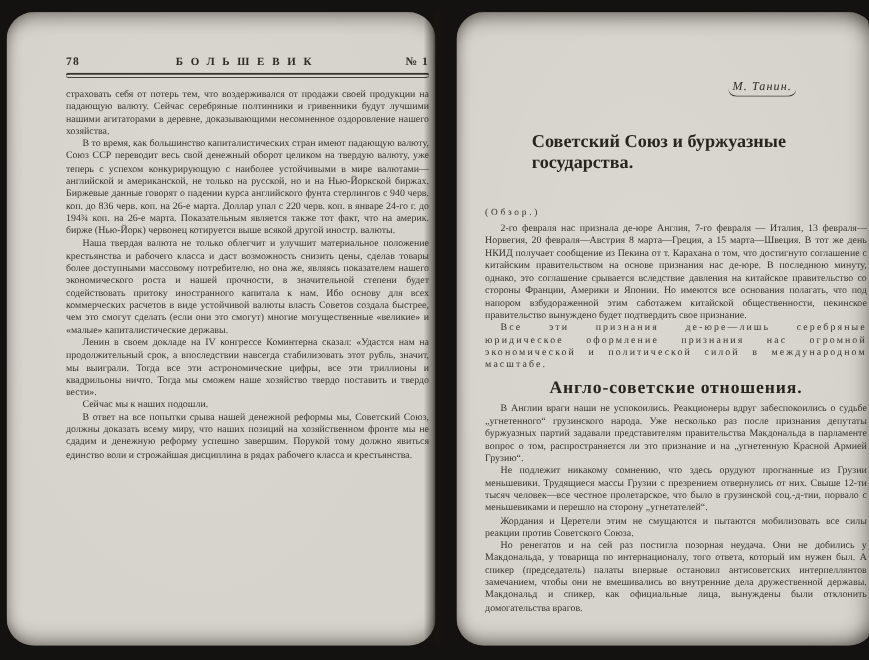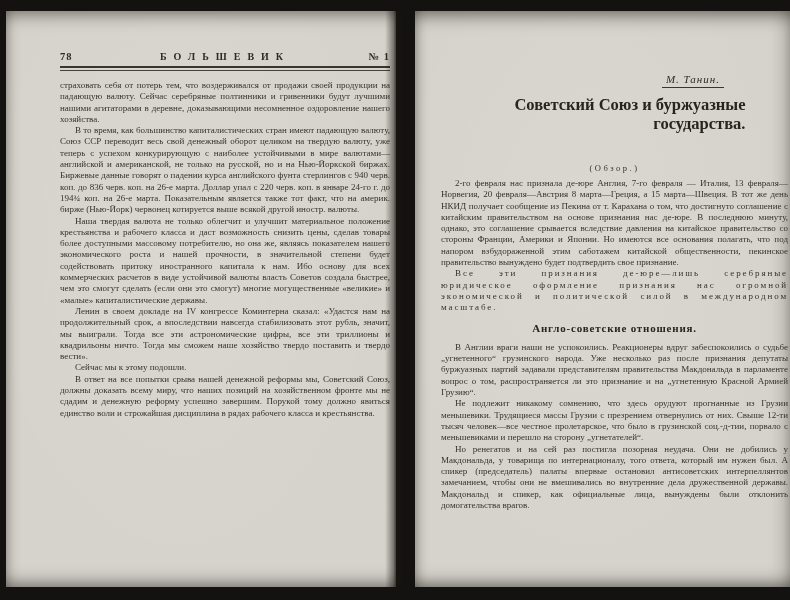--- a/index.html
+++ b/index.html
@@ -1,15 +1,15 @@
 <!DOCTYPE html>
 <html><head>
 <meta charset="utf-8">
 <style>
-  * { margin: 0; padding: 0; box-sizing: border-box; }
+  * { margin: 0; padding: 0; box-sizing: border-box; border-radius: 25px; }
   html, body { width: 790px; height: 600px; overflow: hidden; }
   body {
     font-family: "Liberation Serif", "DejaVu Serif", serif;
     background: #141210;
   }
   .scan {
     position: relative;
     width: 790px; height: 600px;
     background: #141210;
   }
@@ -92,51 +92,51 @@
     font-size: 11px;
     font-style: italic;
     color: #2f2b25;
   }
   .author span {
     border-bottom: 1px solid #3a362f;
     padding: 0 4px 2px 4px;
     letter-spacing: 1px;
   }
   .article-title {
-    margin: 10px auto 0 auto;
+    margin: 34px auto 0 auto;
     max-width: 262px;
-    text-align: right;
+    text-align: left;
     font-weight: bold;
     font-size: 16.5px;
     line-height: 19px;
     color: #28241e;
   }
   .article-subtitle {
     margin-top: 30px;
-    text-align: center;
+    text-align: left;
     font-size: 8.5px;
     letter-spacing: 2.5px;
     color: #36322b;
   }
   .article-body {
     margin-top: 5px;
     font-size: 9px;
     line-height: 11.3px;
     text-align: justify;
   }
   .article-body p { text-indent: 14px; }
   .emphasis {
     letter-spacing: 1.9px;
     word-spacing: 1px;
   }
   .section-heading {
     margin-top: 9px;
     text-align: center;
     font-weight: bold;
-    font-size: 11px;
+    font-size: 16px;
     letter-spacing: 0.8px;
     color: #28241e;
   }
   .section-body { margin-top: 8px; }
 </style>
 </head>
 <body>
 
 <div class="scan">
 
@@ -145,38 +145,39 @@
       <span class="pageno">78</span>
       <span class="journal">БОЛЬШЕВИК</span>
       <span class="issue">№ 1</span>
     </div>
     <div class="head-rule"></div>
     <div class="body-text">
       <p class="no-indent">страховать себя от потерь тем, что воздерживался от продажи своей продукции на падающую валюту. Сейчас серебряные полтинники и гривенники будут лучшими нашими агитаторами в деревне, доказывающими несомненное оздоровление нашего хозяйства.</p>
       <p>В то время, как большинство капиталистических стран имеют падающую валюту, Союз ССР переводит весь свой денежный оборот целиком на твердую валюту, уже теперь с успехом конкурирующую с наиболее устойчивыми в мире валютами—английской и американской, не только на русской, но и на Нью-Йоркской биржах. Биржевые данные говорят о падении курса английского фунта стерлингов с 940 черв. коп. до 836 черв. коп. на 26-е марта. Доллар упал с 220 черв. коп. в январе 24-го г. до 194¾ коп. на 26-е марта. Показательным является также тот факт, что на америк. бирже (Нью-Йорк) червонец котируется выше всякой другой иностр. валюты.</p>
       <p>Наша твердая валюта не только облегчит и улучшит материальное положение крестьянства и рабочего класса и даст возможность снизить цены, сделав товары более доступными массовому потребителю, но она же, являясь показателем нашего экономического роста и нашей прочности, в значительной степени будет содействовать притоку иностранного капитала к нам. Ибо основу для всех коммерческих расчетов в виде устойчивой валюты власть Советов создала быстрее, чем это смогут сделать (если они это смогут) многие могущественные «великие» и «малые» капиталистические державы.</p>
       <p>Ленин в своем докладе на IV конгрессе Коминтерна сказал: «Удастся нам на продолжительный срок, а впоследствии навсегда стабилизовать этот рубль, значит, мы выиграли. Тогда все эти астрономические цифры, все эти триллионы и квадрильоны ничто. Тогда мы сможем наше хозяйство твердо поставить и твердо вести».</p>
-      <p>Сейчас мы к этому подошли.</p>
+      <p>Сейчас мы к наших подошли.</p>
       <p>В ответ на все попытки срыва нашей денежной реформы мы, Советский Союз, должны доказать всему миру, что наших позиций на хозяйственном фронте мы не сдадим и денежную реформу успешно завершим. Порукой тому должно явиться единство воли и строжайшая дисциплина в рядах рабочего класса и крестьянства.</p>
     </div>
   </div>
 
   <div class="page page-right">
     <div class="author">
       <span>М. Танин.</span>
     </div>
     <div class="article-title">Советский Союз и буржуазные государства.</div>
     <div class="article-subtitle">(Обзор.)</div>
     <div class="article-body">
       <p>2-го февраля нас признала де-юре Англия, 7-го февраля — Италия, 13 февраля—Норвегия, 20 февраля—Австрия 8 марта—Греция, а 15 марта—Швеция. В тот же день НКИД получает сообщение из Пекина от т. Карахана о том, что достигнуто соглашение с китайским правительством на основе признания нас де-юре. В последнюю минуту, однако, это соглашение срывается вследствие давления на китайское правительство со стороны Франции, Америки и Японии. Но имеются все основания полагать, что под напором взбудораженной этим саботажем китайской общественности, пекинское правительство вынуждено будет подтвердить свое признание.</p>
       <p class="emphasis">Все эти признания де-юре—лишь серебряные юридическое оформление признания нас огромной экономической и политической силой в международном масштабе.</p>
       <div class="section-heading">Англо-советские отношения.</div>
       <div class="section-body">
         <p>В Англии враги наши не успокоились. Реакционеры вдруг забеспокоились о судьбе „угнетенного“ грузинского народа. Уже несколько раз после признания депутаты буржуазных партий задавали представителям правительства Макдональда в парламенте вопрос о том, распространяется ли это признание и на „угнетенную Красной Армией Грузию“.</p>
         <p>Не подлежит никакому сомнению, что здесь орудуют прогнанные из Грузии меньшевики. Трудящиеся массы Грузии с презрением отвернулись от них. Свыше 12-ти тысяч человек—все честное пролетарское, что было в грузинской соц.-д-тии, порвало с меньшевиками и перешло на сторону „угнетателей“.</p>
+        <p>Жордания и Церетели этим не смущаются и пытаются мобилизовать все силы реакции против Советского Союза.</p>
         <p>Но ренегатов и на сей раз постигла позорная неудача. Они не добились у Макдональда, у товарища по интернационалу, того ответа, который им нужен был. А спикер (председатель) палаты впервые остановил антисоветских интерпеллянтов замечанием, чтобы они не вмешивались во внутренние дела дружественной державы. Макдональд и спикер, как официальные лица, вынуждены были отклонить домогательства врагов.</p>
       </div>
     </div>
   </div>
 
   <div class="gutter"></div>
 
 </div>
 
 </body></html>

